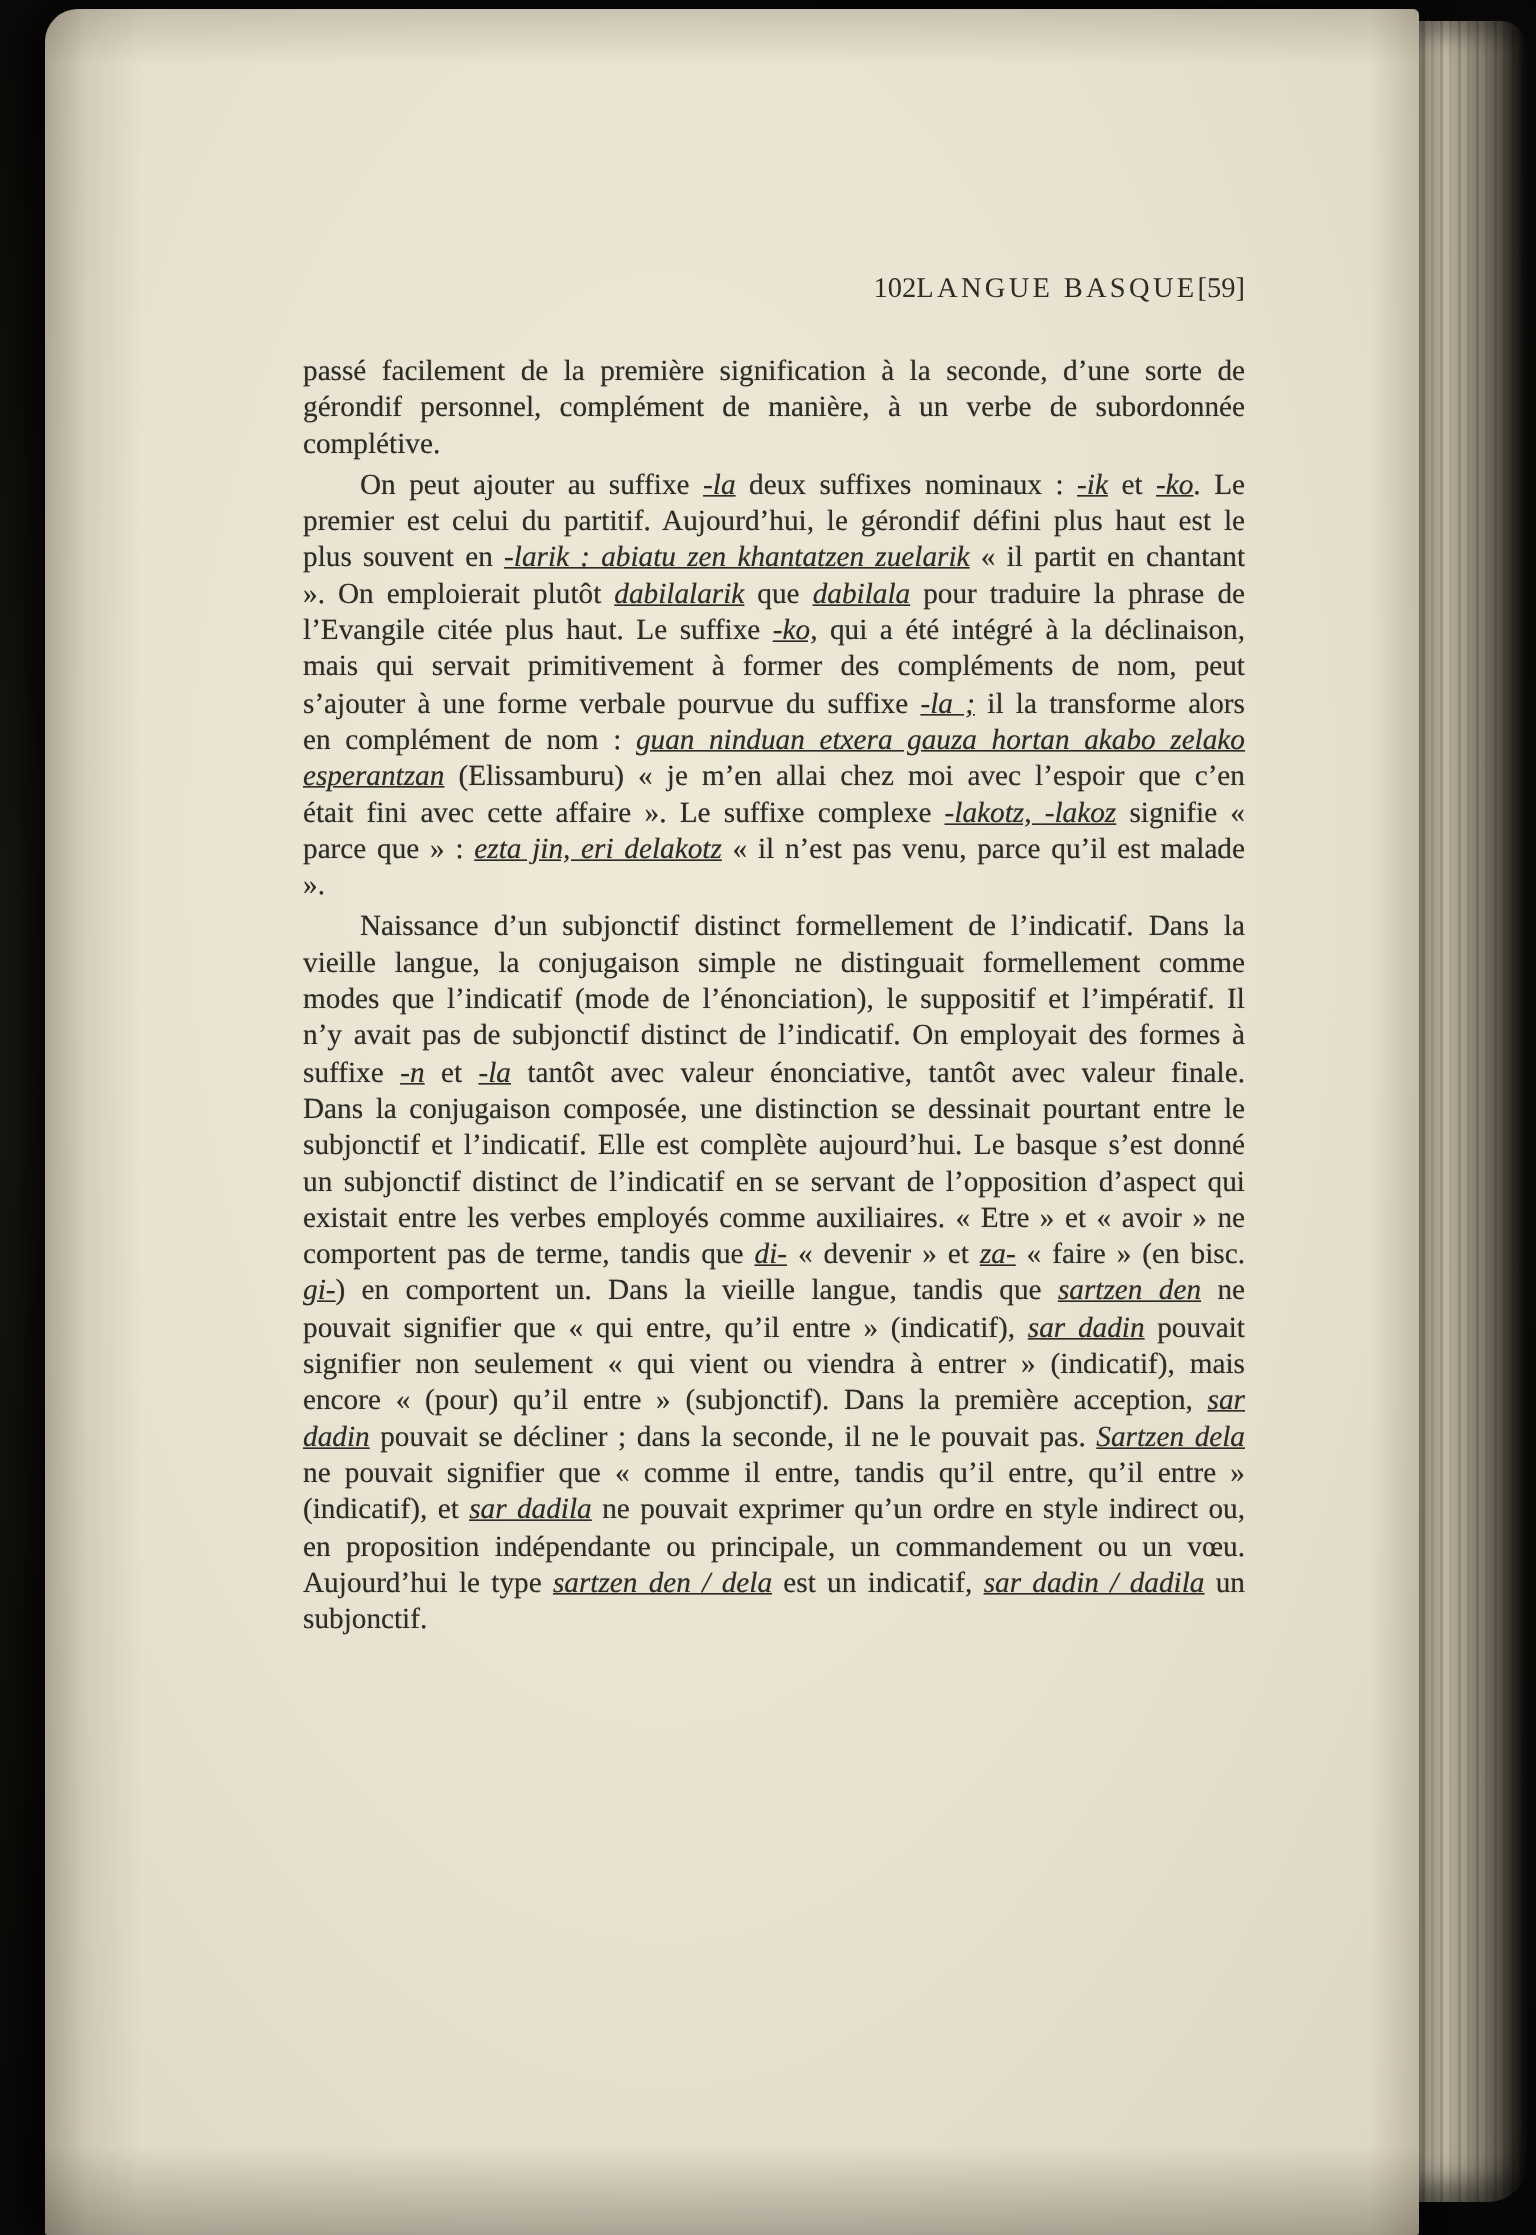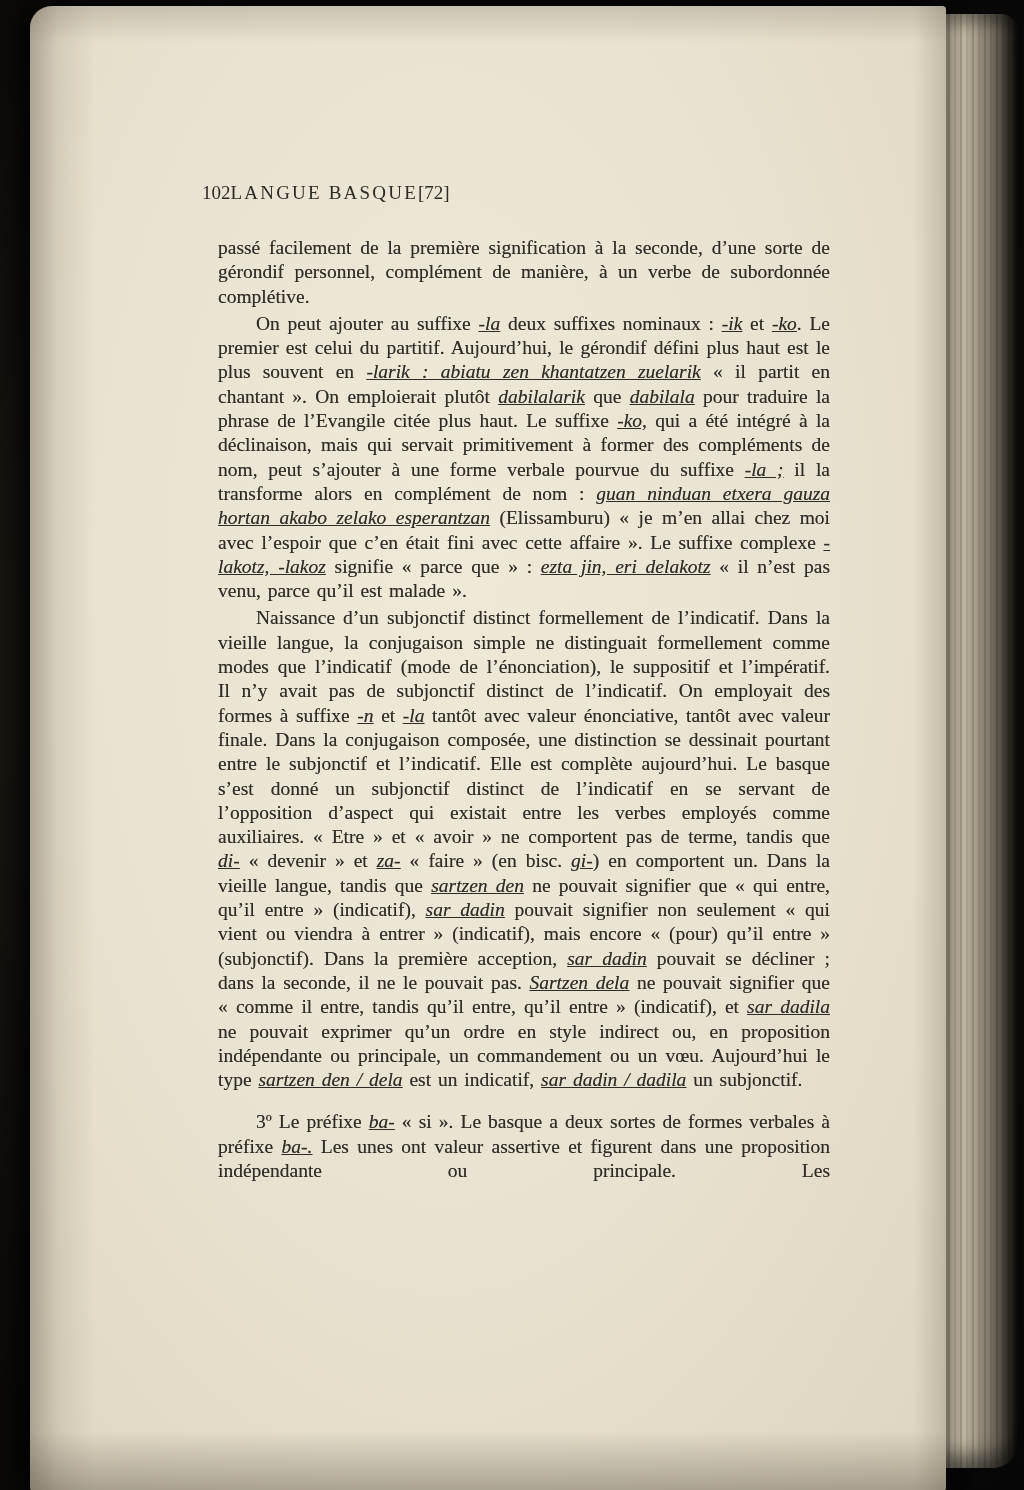--- a/index.html
+++ b/index.html
@@ -55,60 +55,58 @@
   }
 
   .page-inner {
     position: relative;
     padding: 176px 116px 0 172px;
     color: #2e2c27;
   }
 
   .running-head {
     display: flex;
-    justify-content: flex-start;
+    justify-content: flex-end;
     align-items: baseline;
     font-size: 19px;
     margin-bottom: 32px;
   }
   .running-title { letter-spacing: 2.2px; }
 
   .body-text p {
     font-size: 19.5px;
     line-height: 24.3px;
     text-align: justify;
     word-spacing: 2px;
     margin-bottom: 3px;
     text-shadow: 0 0 0.6px rgba(46,44,39,0.55);
-    margin-left: 16px;
   }
   .body-text p.indent { text-indent: 38px; }
   .body-text p.space-before { margin-top: 18px; }
   .body-text p.justify-last { text-align-last: justify; }
   .body-text i { font-style: italic; text-decoration: underline; }
 </style>
 </head>
 <body>
 
 <div class="scene">
 
   <div class="page-stack"></div>
 
   <div class="page">
     <div class="page-inner">
 
       <div class="running-head">
         <span class="page-number">102</span>
         <span class="running-title">LANGUE BASQUE</span>
-        <span class="section-ref">[72]</span>
+        <span class="section-ref">[59]</span>
       </div>
 
       <div class="body-text">
           <p><span>passé facilement de la première signification à la seconde, d’une sorte de gérondif personnel, complément de manière, à un verbe de subordonnée complétive.</span></p>
           <p class="indent"><span>On peut ajouter au suffixe </span><i>-la</i><span> deux suffixes nominaux : </span><i>-ik</i><span> et </span><i>-ko</i><span>. Le premier est celui du partitif. Aujourd’hui, le gérondif défini plus haut est le plus souvent en </span><i>-larik : abiatu zen khantatzen zuelarik</i><span> « il partit en chantant ». On emploierait plutôt </span><i>dabilalarik</i><span> que </span><i>dabilala</i><span> pour traduire la phrase de l’Evangile citée plus haut. Le suffixe </span><i>-ko,</i><span> qui a été intégré à la déclinaison, mais qui servait primitivement à former des compléments de nom, peut s’ajouter à une forme verbale pourvue du suffixe </span><i>-la ;</i><span> il la transforme alors en complément de nom : </span><i>guan ninduan etxera gauza hortan akabo zelako esperantzan</i><span> (Elissamburu) « je m’en allai chez moi avec l’espoir que c’en était fini avec cette affaire ». Le suffixe complexe </span><i>-lakotz, -lakoz</i><span> signifie « parce que » : </span><i>ezta jin, eri delakotz</i><span> « il n’est pas venu, parce qu’il est malade ».</span></p>
           <p class="indent"><span>Naissance d’un subjonctif distinct formellement de l’indicatif. Dans la vieille langue, la conjugaison simple ne distinguait formellement comme modes que l’indicatif (mode de l’énonciation), le suppositif et l’impératif. Il n’y avait pas de subjonctif distinct de l’indicatif. On employait des formes à suffixe </span><i>-n</i><span> et </span><i>-la</i><span> tantôt avec valeur énonciative, tantôt avec valeur finale. Dans la conjugaison composée, une distinction se dessinait pourtant entre le subjonctif et l’indicatif. Elle est complète aujourd’hui. Le basque s’est donné un subjonctif distinct de l’indicatif en se servant de l’opposition d’aspect qui existait entre les verbes employés comme auxiliaires. « Etre » et « avoir » ne comportent pas de terme, tandis que </span><i>di-</i><span> « devenir » et </span><i>za-</i><span> « faire » (en bisc. </span><i>gi-</i><span>) en comportent un. Dans la vieille langue, tandis que </span><i>sartzen den</i><span> ne pouvait signifier que « qui entre, qu’il entre » (indicatif), </span><i>sar dadin</i><span> pouvait signifier non seulement « qui vient ou viendra à entrer » (indicatif), mais encore « (pour) qu’il entre » (subjonctif). Dans la première acception, </span><i>sar dadin</i><span> pouvait se décliner ; dans la seconde, il ne le pouvait pas. </span><i>Sartzen dela</i><span> ne pouvait signifier que « comme il entre, tandis qu’il entre, qu’il entre » (indicatif), et </span><i>sar dadila</i><span> ne pouvait exprimer qu’un ordre en style indirect ou, en proposition indépendante ou principale, un commandement ou un vœu. Aujourd’hui le type </span><i>sartzen den / dela</i><span> est un indicatif, </span><i>sar dadin / dadila</i><span> un subjonctif.</span></p>
-          <p class="indent space-before justify-last"><span>3º Le préfixe </span><i>ba-</i><span> « si ». Le basque a deux sortes de formes verbales à préfixe </span><i>ba-.</i><span> Les unes ont valeur assertive et figurent dans une proposition indépendante ou principale. Les</span></p>
         </div>
 
     </div>
   </div>
 
 </div>
 
 </body></html>

